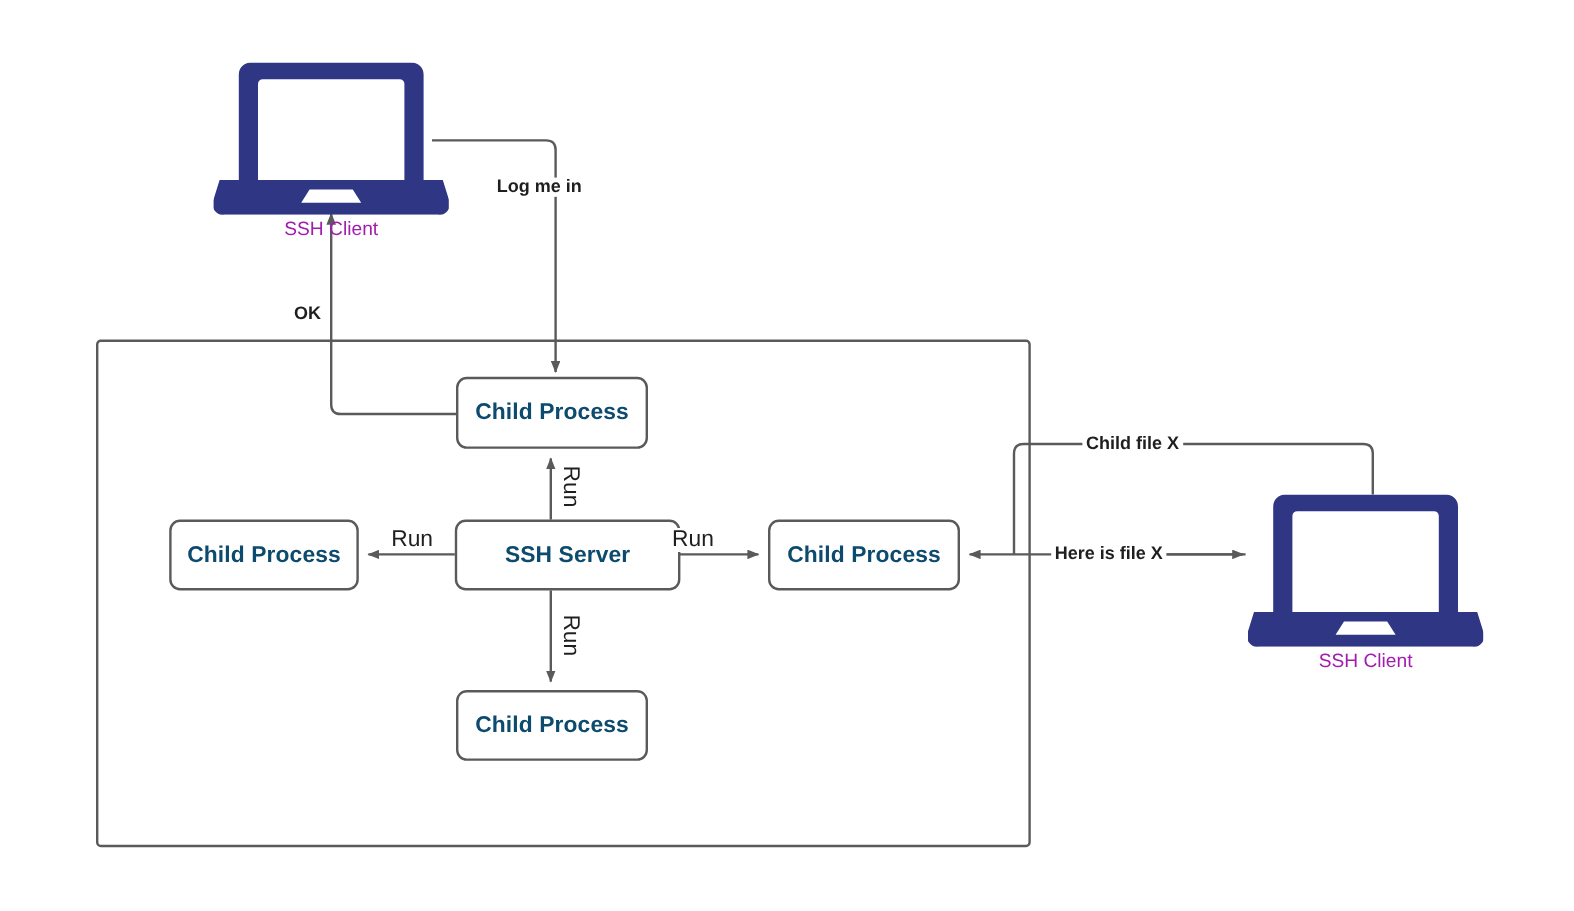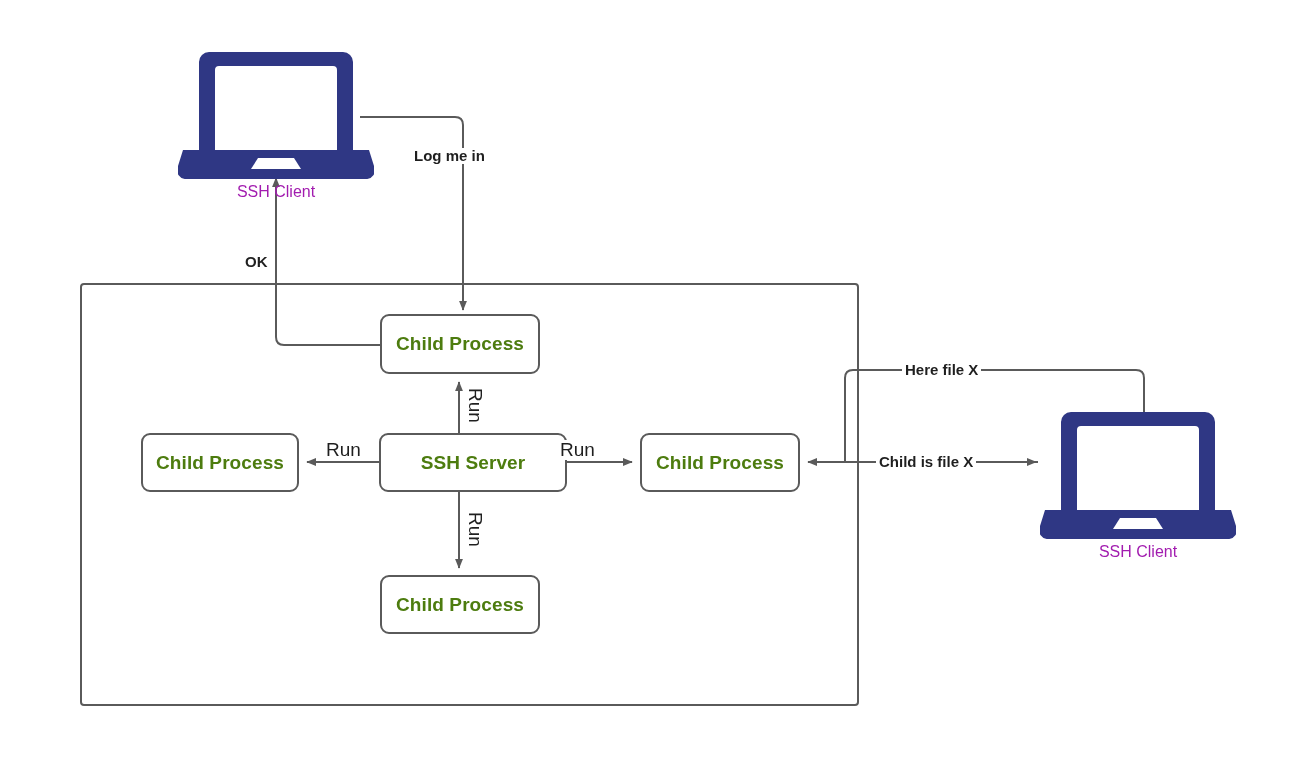--- a/index.html
+++ b/index.html
@@ -30,21 +30,21 @@
   }
   .node-box {
     position: absolute;
     box-sizing: border-box;
     border: 2px solid #5a5a5a;
     border-radius: 9px;
     background: #ffffff;
     display: flex;
     align-items: center;
     justify-content: center;
-    color: #4d7c0f;
+    color: #0c4a6e;
     font-weight: bold;
     font-size: 19px;
     letter-spacing: 0.1px;
     font-family: "Liberation Sans", sans-serif;
     white-space: nowrap;
   }
   .edge-label {
     position: absolute;
     color: #1f1f1f;
     font-family: "Liberation Sans", sans-serif;
@@ -139,17 +139,17 @@
   <div class="edge-label bold" style="left:245px; top:254px;">OK</div>
 
   <div class="edge-label vert" style="left:485px; top:388px;">Run</div>
 
   <div class="edge-label vert" style="left:485px; top:512px;">Run</div>
 
   <div class="edge-label plain" style="left:326px; top:440px;">Run</div>
 
   <div class="edge-label plain" style="left:560px; top:440px;">Run</div>
 
-  <div class="edge-label bold" style="left:902px; top:362px; padding:0 3px;">Here file X</div>
+  <div class="edge-label bold" style="left:902px; top:362px; padding:0 3px;">Child file X</div>
 
-  <div class="edge-label bold" style="left:876px; top:454px; padding:0 3px;">Child is file X</div>
+  <div class="edge-label bold" style="left:876px; top:454px; padding:0 3px;">Here is file X</div>
 
 </div>
 
 </body></html>

